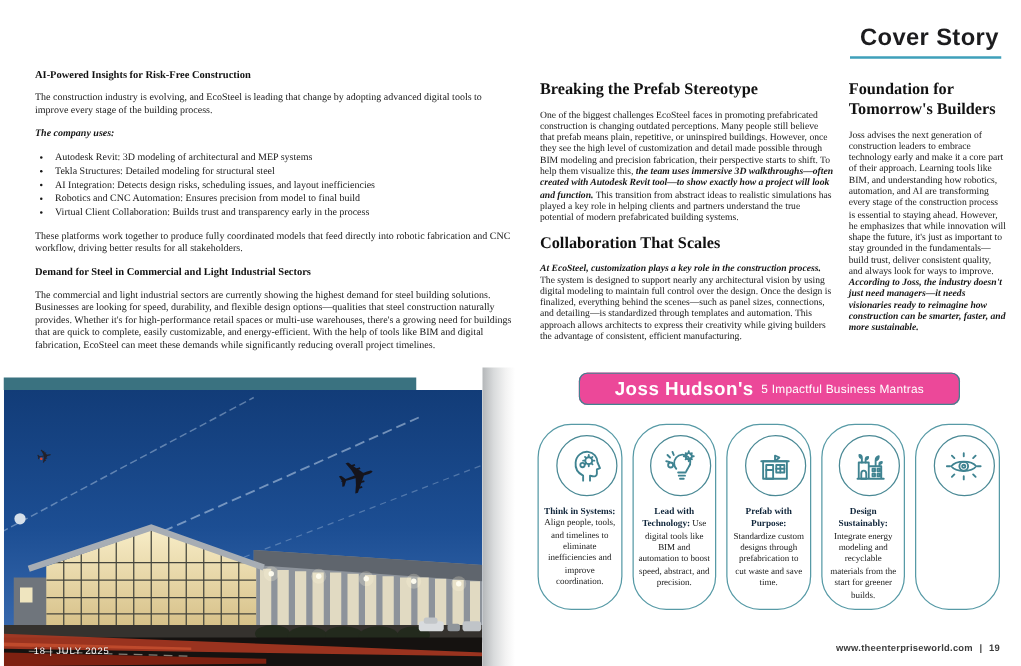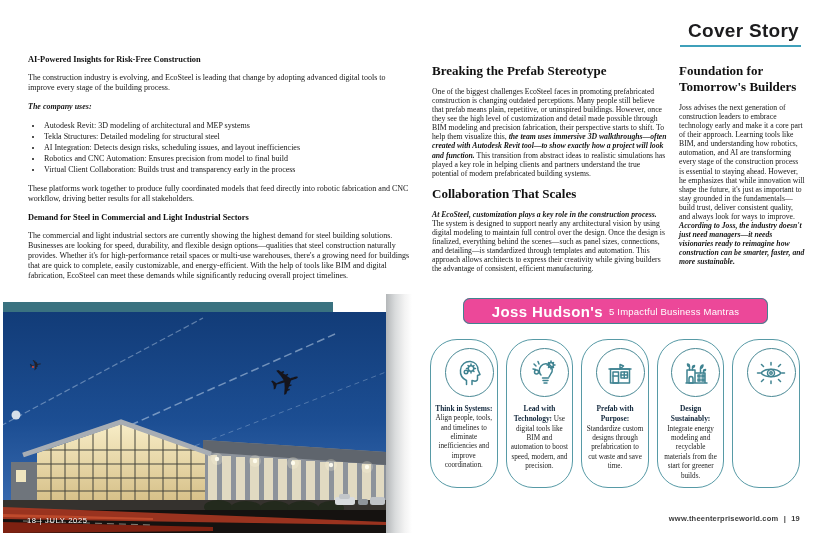--- a/index.html
+++ b/index.html
@@ -228,21 +228,21 @@
           <path d="M24,36 C20,32 19,24 24,18 C29,12 38,12 43,17 C47,21 48,28 44,33 L40,40"></path>
           <path d="M27,42 h12 M28,47 h10 M30,52 h6"></path>
           <circle cx="44" cy="16" r="5"></circle>
           <path d="M44,8 v3 M44,21 v3 M36,16 h3 M49,16 h3 M39,11 l2,2 M47,19 l2,2 M49,11 l-2,2 M41,19 l-2,2"></path>
           <circle cx="15" cy="30" r="4"></circle>
           <path d="M10,14 l4,4 M8,24 l5,1 M18,9 l2,5"></path>
         </svg>
       </div>
       <div class="card-text">
         <span class="card-title">Lead with Technology:</span>
-        <span>Use digital tools like BIM and automation to boost speed, modern, and precision.</span>
+        <span>Use digital tools like BIM and automation to boost speed, abstract, and precision.</span>
       </div>
     </div>
 
     <div class="card">
       <div class="icon-circle">
         <svg viewBox="0 0 64 64">
           <path d="M10,24 h44"></path>
           <path d="M32,24 v-9 l7,3 z"></path>
           <rect x="13" y="24" width="38" height="28"></rect>
           <rect x="18" y="30" width="11" height="22"></rect>

